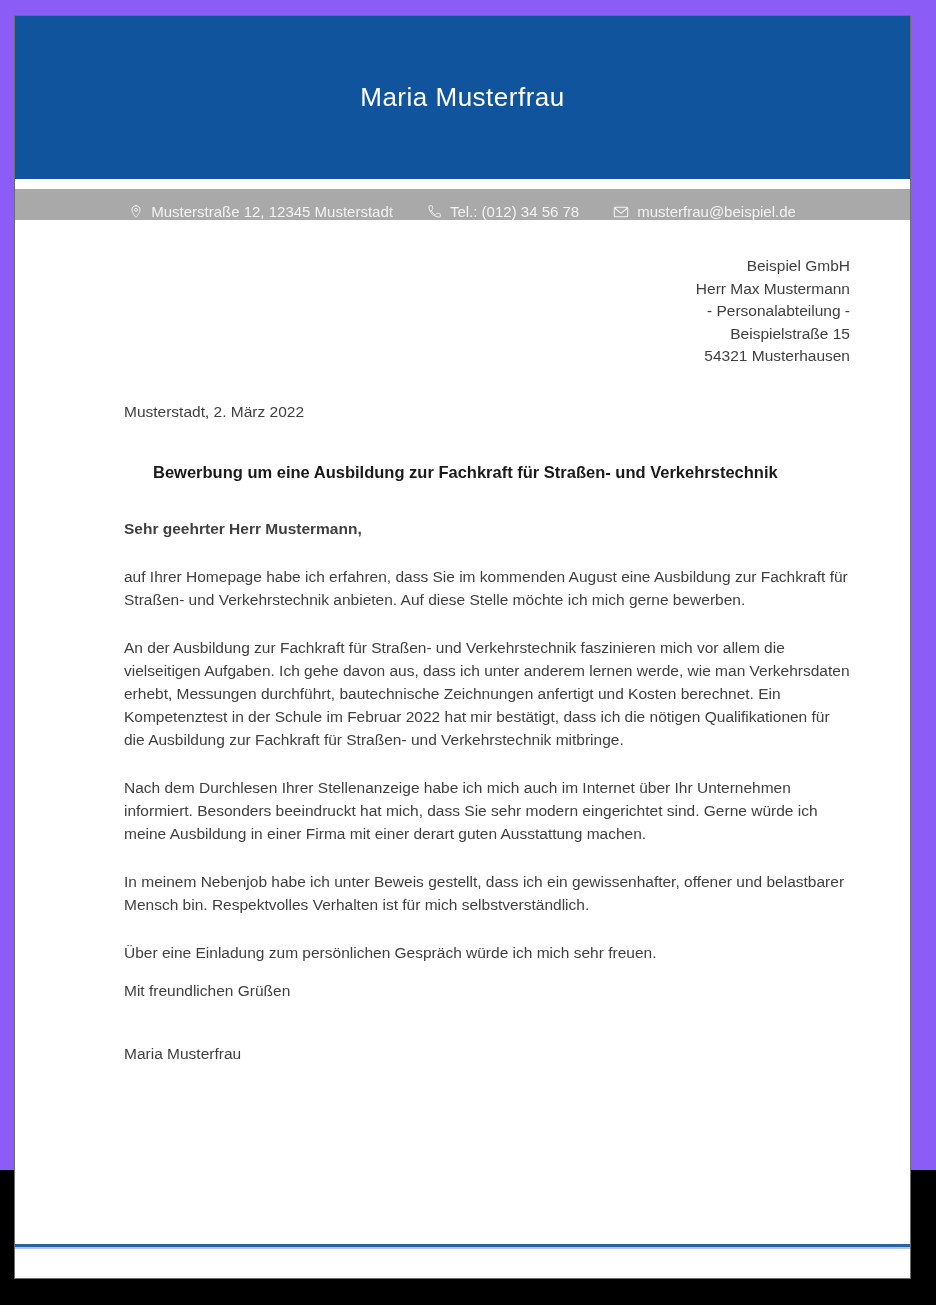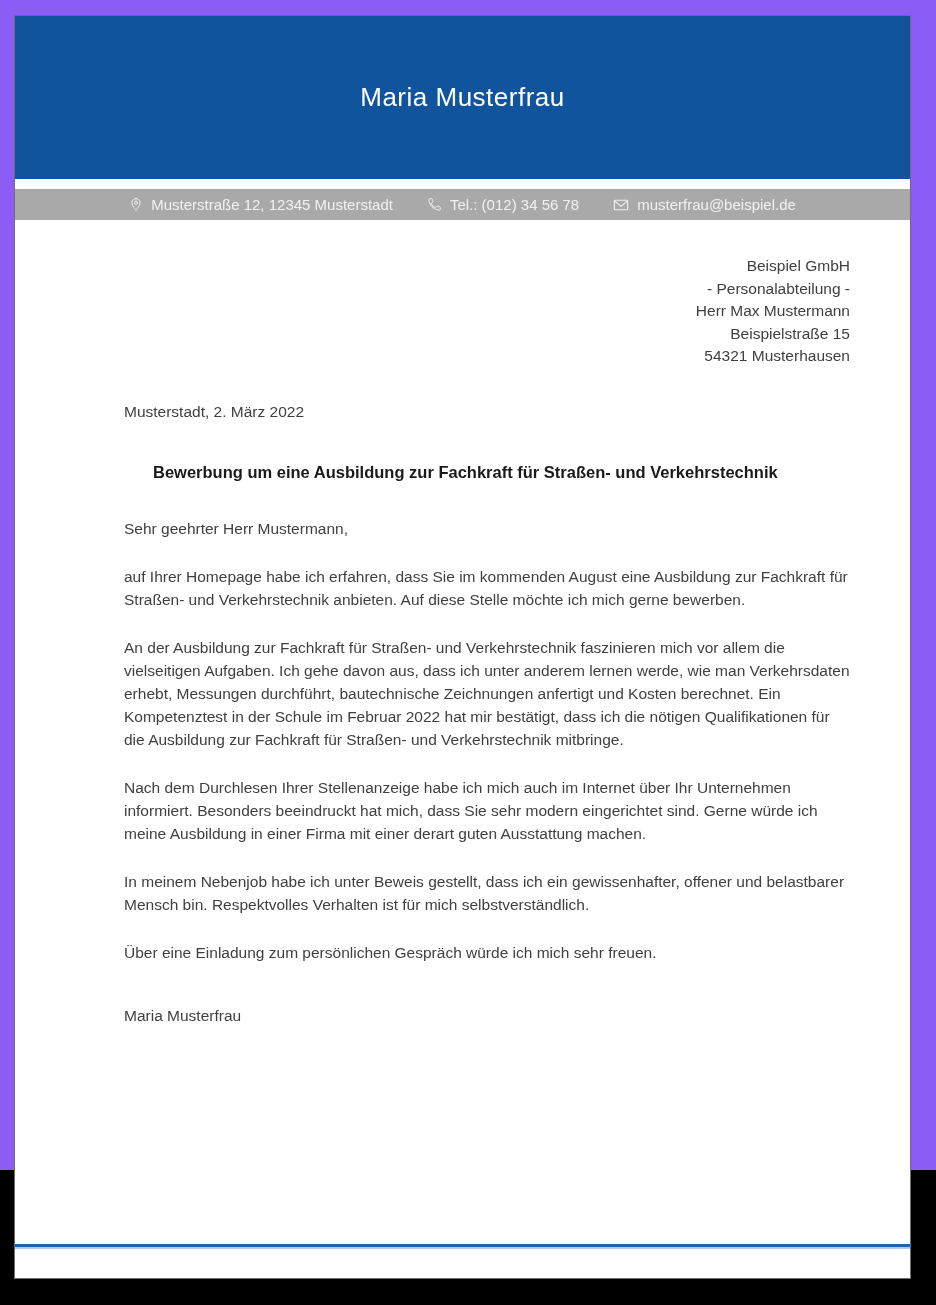--- a/index.html
+++ b/index.html
@@ -43,21 +43,21 @@
     font-weight: 400;
     letter-spacing: 0.5px;
   }
   .contact-bar {
     position: absolute;
     left: 0; top: 173px;
     width: 100%;
     height: 31px;
     background: #A9A9A9;
     display: flex;
-    align-items: center;
+    align-items: flex-end;
     justify-content: center;
     gap: 34px;
   }
   .contact-item {
     display: flex;
     align-items: center;
     gap: 8px;
     color: #f2f2f2;
     font-size: 15px;
   }
@@ -89,20 +89,21 @@
   }
   .subject-line {
     margin-top: 38px;
     font-weight: 700;
     font-size: 16.5px;
     color: #1a1a1a;
     margin-left: 29px;
   }
   .salutation {
     margin-top: 33px;
+    font-weight: bold;
   }
   .body-paragraph {
     margin: 25px 0 0 0;
   }
   .closing {
     margin-top: 15px;
   }
   .signature {
     margin-top: 40px;
   }
@@ -156,38 +157,39 @@
             <polyline points="2.5,4 12,12 21.5,4"></polyline>
           </svg>
         </span>
         <span>musterfrau@beispiel.de</span>
       </div>
     </div>
 
     <div class="letter">
       <div class="recipient-block">
         <div class="recipient-line">Beispiel GmbH</div>
+        <div class="recipient-line">Herr Max Mustermann</div>
         <div class="recipient-line">- Personalabteilung -</div>
-        <div class="recipient-line">Herr Max Mustermann</div>
         <div class="recipient-line">Beispielstraße 15</div>
         <div class="recipient-line">54321 Musterhausen</div>
       </div>
 
       <div class="date-line">Musterstadt, 2. März 2022</div>
 
       <div class="subject-line">Bewerbung um eine Ausbildung zur Fachkraft für Straßen- und Verkehrstechnik</div>
 
       <div class="salutation">Sehr geehrter Herr Mustermann,</div>
 
       <p class="body-paragraph">auf Ihrer Homepage habe ich erfahren, dass Sie im kommenden August eine Ausbildung zur Fachkraft für Straßen- und Verkehrstechnik anbieten. Auf diese Stelle möchte ich mich gerne bewerben.</p>
       <p class="body-paragraph">An der Ausbildung zur Fachkraft für Straßen- und Verkehrstechnik faszinieren mich vor allem die vielseitigen Aufgaben. Ich gehe davon aus, dass ich unter anderem lernen werde, wie man Verkehrsdaten erhebt, Messungen durchführt, bautechnische Zeichnungen anfertigt und Kosten berechnet. Ein Kompetenztest in der Schule im Februar 2022 hat mir bestätigt, dass ich die nötigen Qualifikationen für die Ausbildung zur Fachkraft für Straßen- und Verkehrstechnik mitbringe.</p>
       <p class="body-paragraph">Nach dem Durchlesen Ihrer Stellenanzeige habe ich mich auch im Internet über Ihr Unternehmen informiert. Besonders beeindruckt hat mich, dass Sie sehr modern eingerichtet sind. Gerne würde ich meine Ausbildung in einer Firma mit einer derart guten Ausstattung machen.</p>
       <p class="body-paragraph">In meinem Nebenjob habe ich unter Beweis gestellt, dass ich ein gewissenhafter, offener und belastbarer Mensch bin. Respektvolles Verhalten ist für mich selbstverständlich.</p>
       <p class="body-paragraph">Über eine Einladung zum persönlichen Gespräch würde ich mich sehr freuen.</p>
 
+      <div class="closing">Mit freundlichen Grüßen</div>
 
       <div class="signature">Maria Musterfrau</div>
     </div>
 
     <div class="footer-rule">
       <div class="rule-dark"></div>
       <div class="rule-light"></div>
     </div>
 
   </div>

